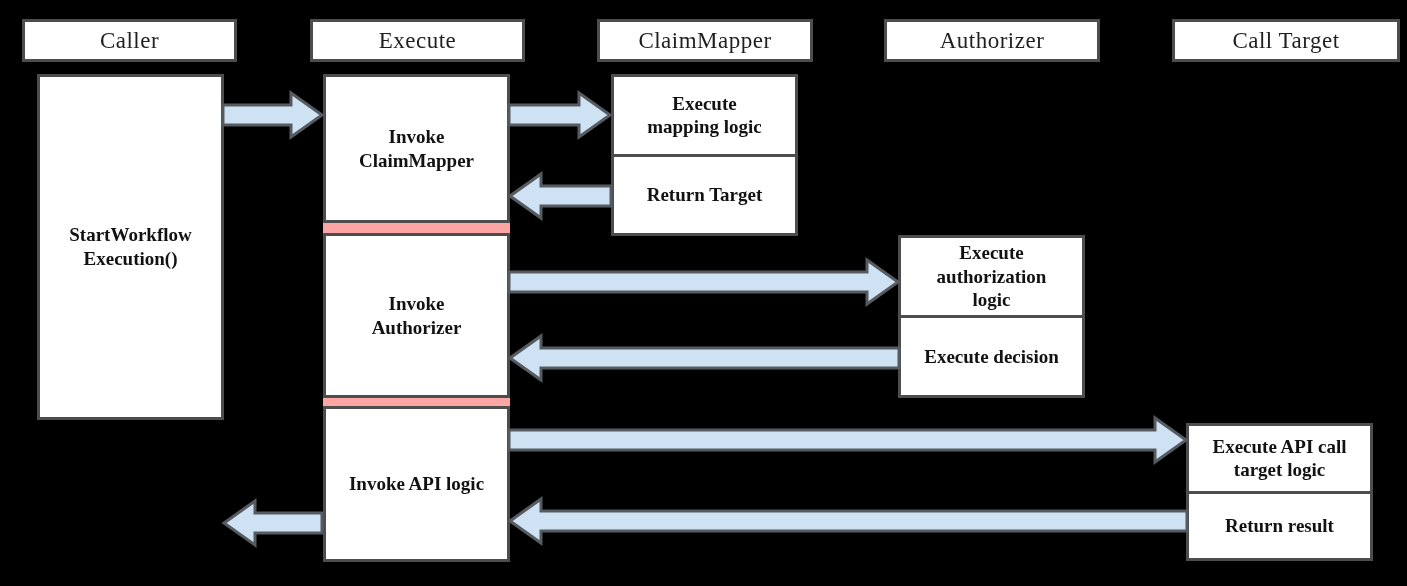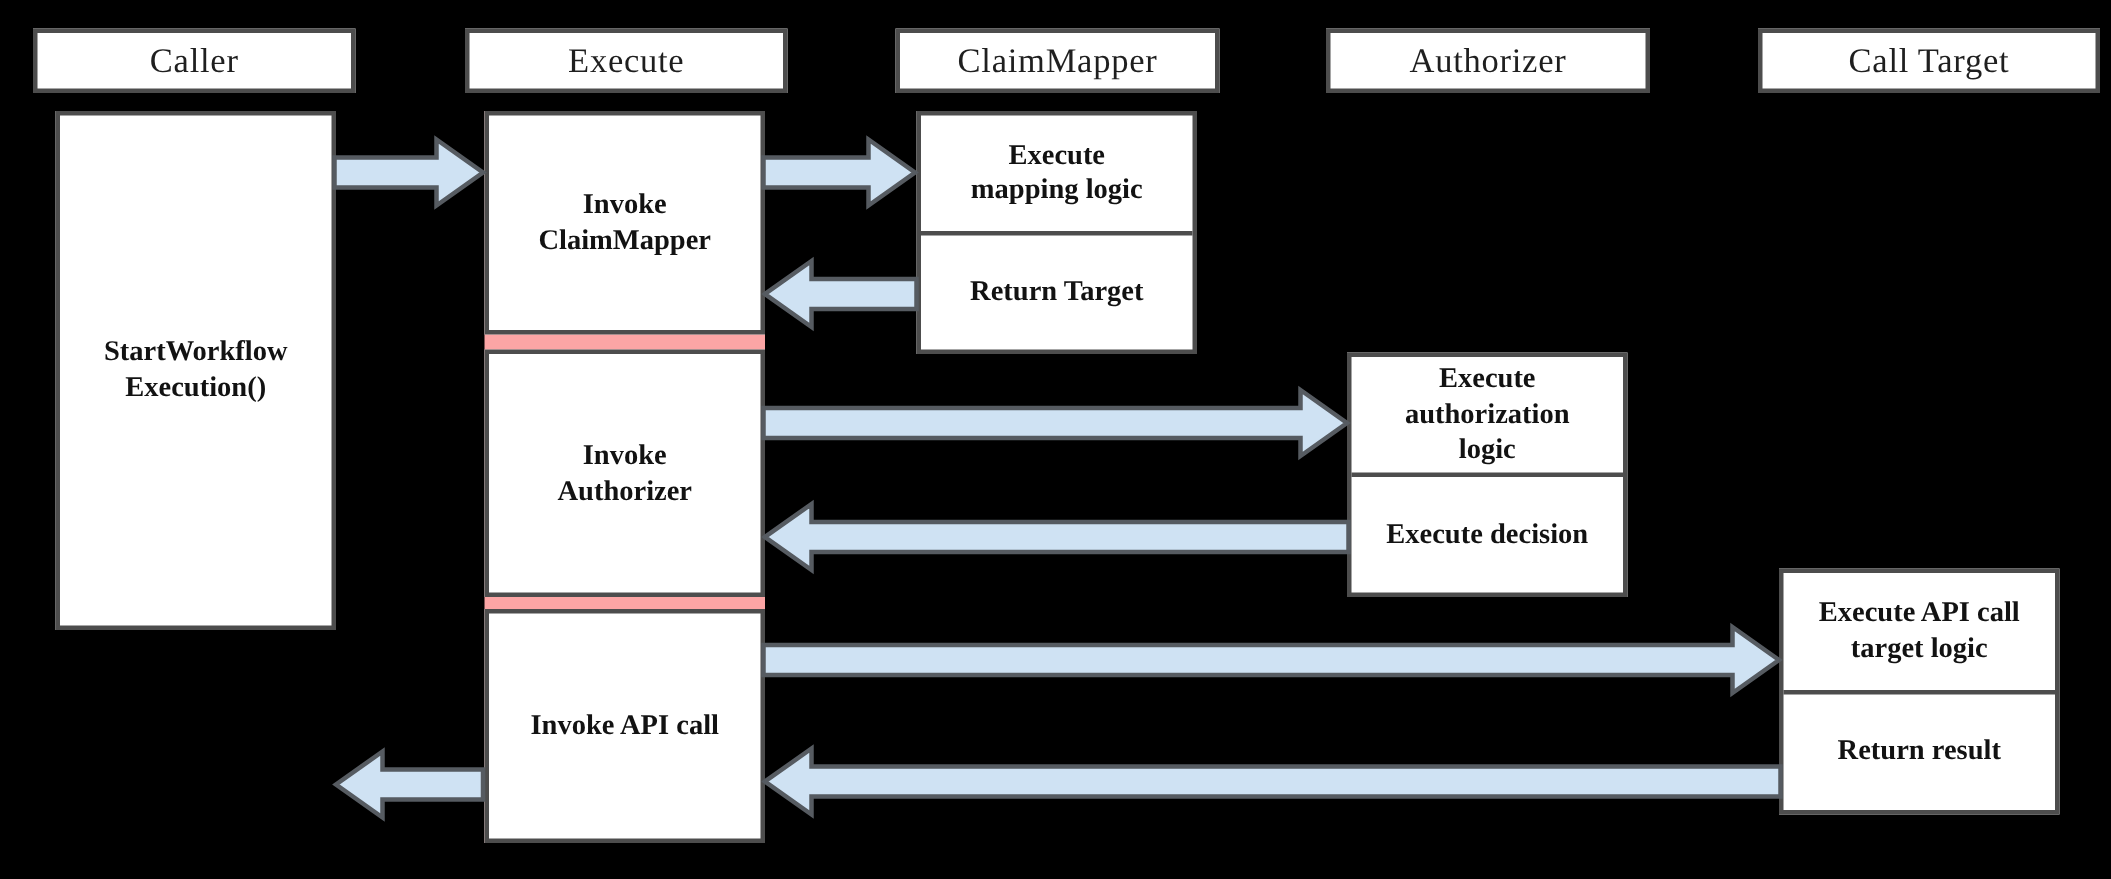--- a/index.html
+++ b/index.html
@@ -94,37 +94,37 @@
   <div class="hdr" style="left:1172px;width:228px">Call Target</div>
 
   <div class="task" style="left:37px;top:74px;width:187px;height:346px">StartWorkflow
 Execution()</div>
 
   <div class="stack" style="left:323px;top:74px;width:187px;height:488px">
     <div class="seg" style="top:0;height:149px">Invoke
 ClaimMapper</div>
     <div class="seg" style="top:159px;height:165px">Invoke
 Authorizer</div>
-    <div class="seg" style="top:332px;height:156px">Invoke API call</div>
+    <div class="seg" style="top:332px;height:156px">Invoke API logic</div>
   </div>
 
   <div class="duo" style="left:611px;top:74px;height:162px">
     <div class="row first">Execute
 mapping logic</div>
     <div class="row">Return Target</div>
   </div>
 
   <div class="duo" style="left:898px;top:235px;height:163px">
     <div class="row first">Execute
 authorization
 logic</div>
     <div class="row">Execute decision</div>
   </div>
 
-  <div class="duo" style="left:1186px;top:379px;height:164px">
+  <div class="duo" style="left:1186px;top:423px;height:138px">
     <div class="row first">Execute API call
 target logic</div>
     <div class="row">Return result</div>
   </div>
 
   <svg class="arrow" style="left:221px;top:89px" width="104" height="52" viewBox="0 0 104 52">
     <polygon points="2,16 70,16 70,4 101,26 70,48 70,36 2,36"></polygon>
   </svg>
 
   <svg class="arrow" style="left:507px;top:89px" width="106" height="52" viewBox="0 0 106 52">

